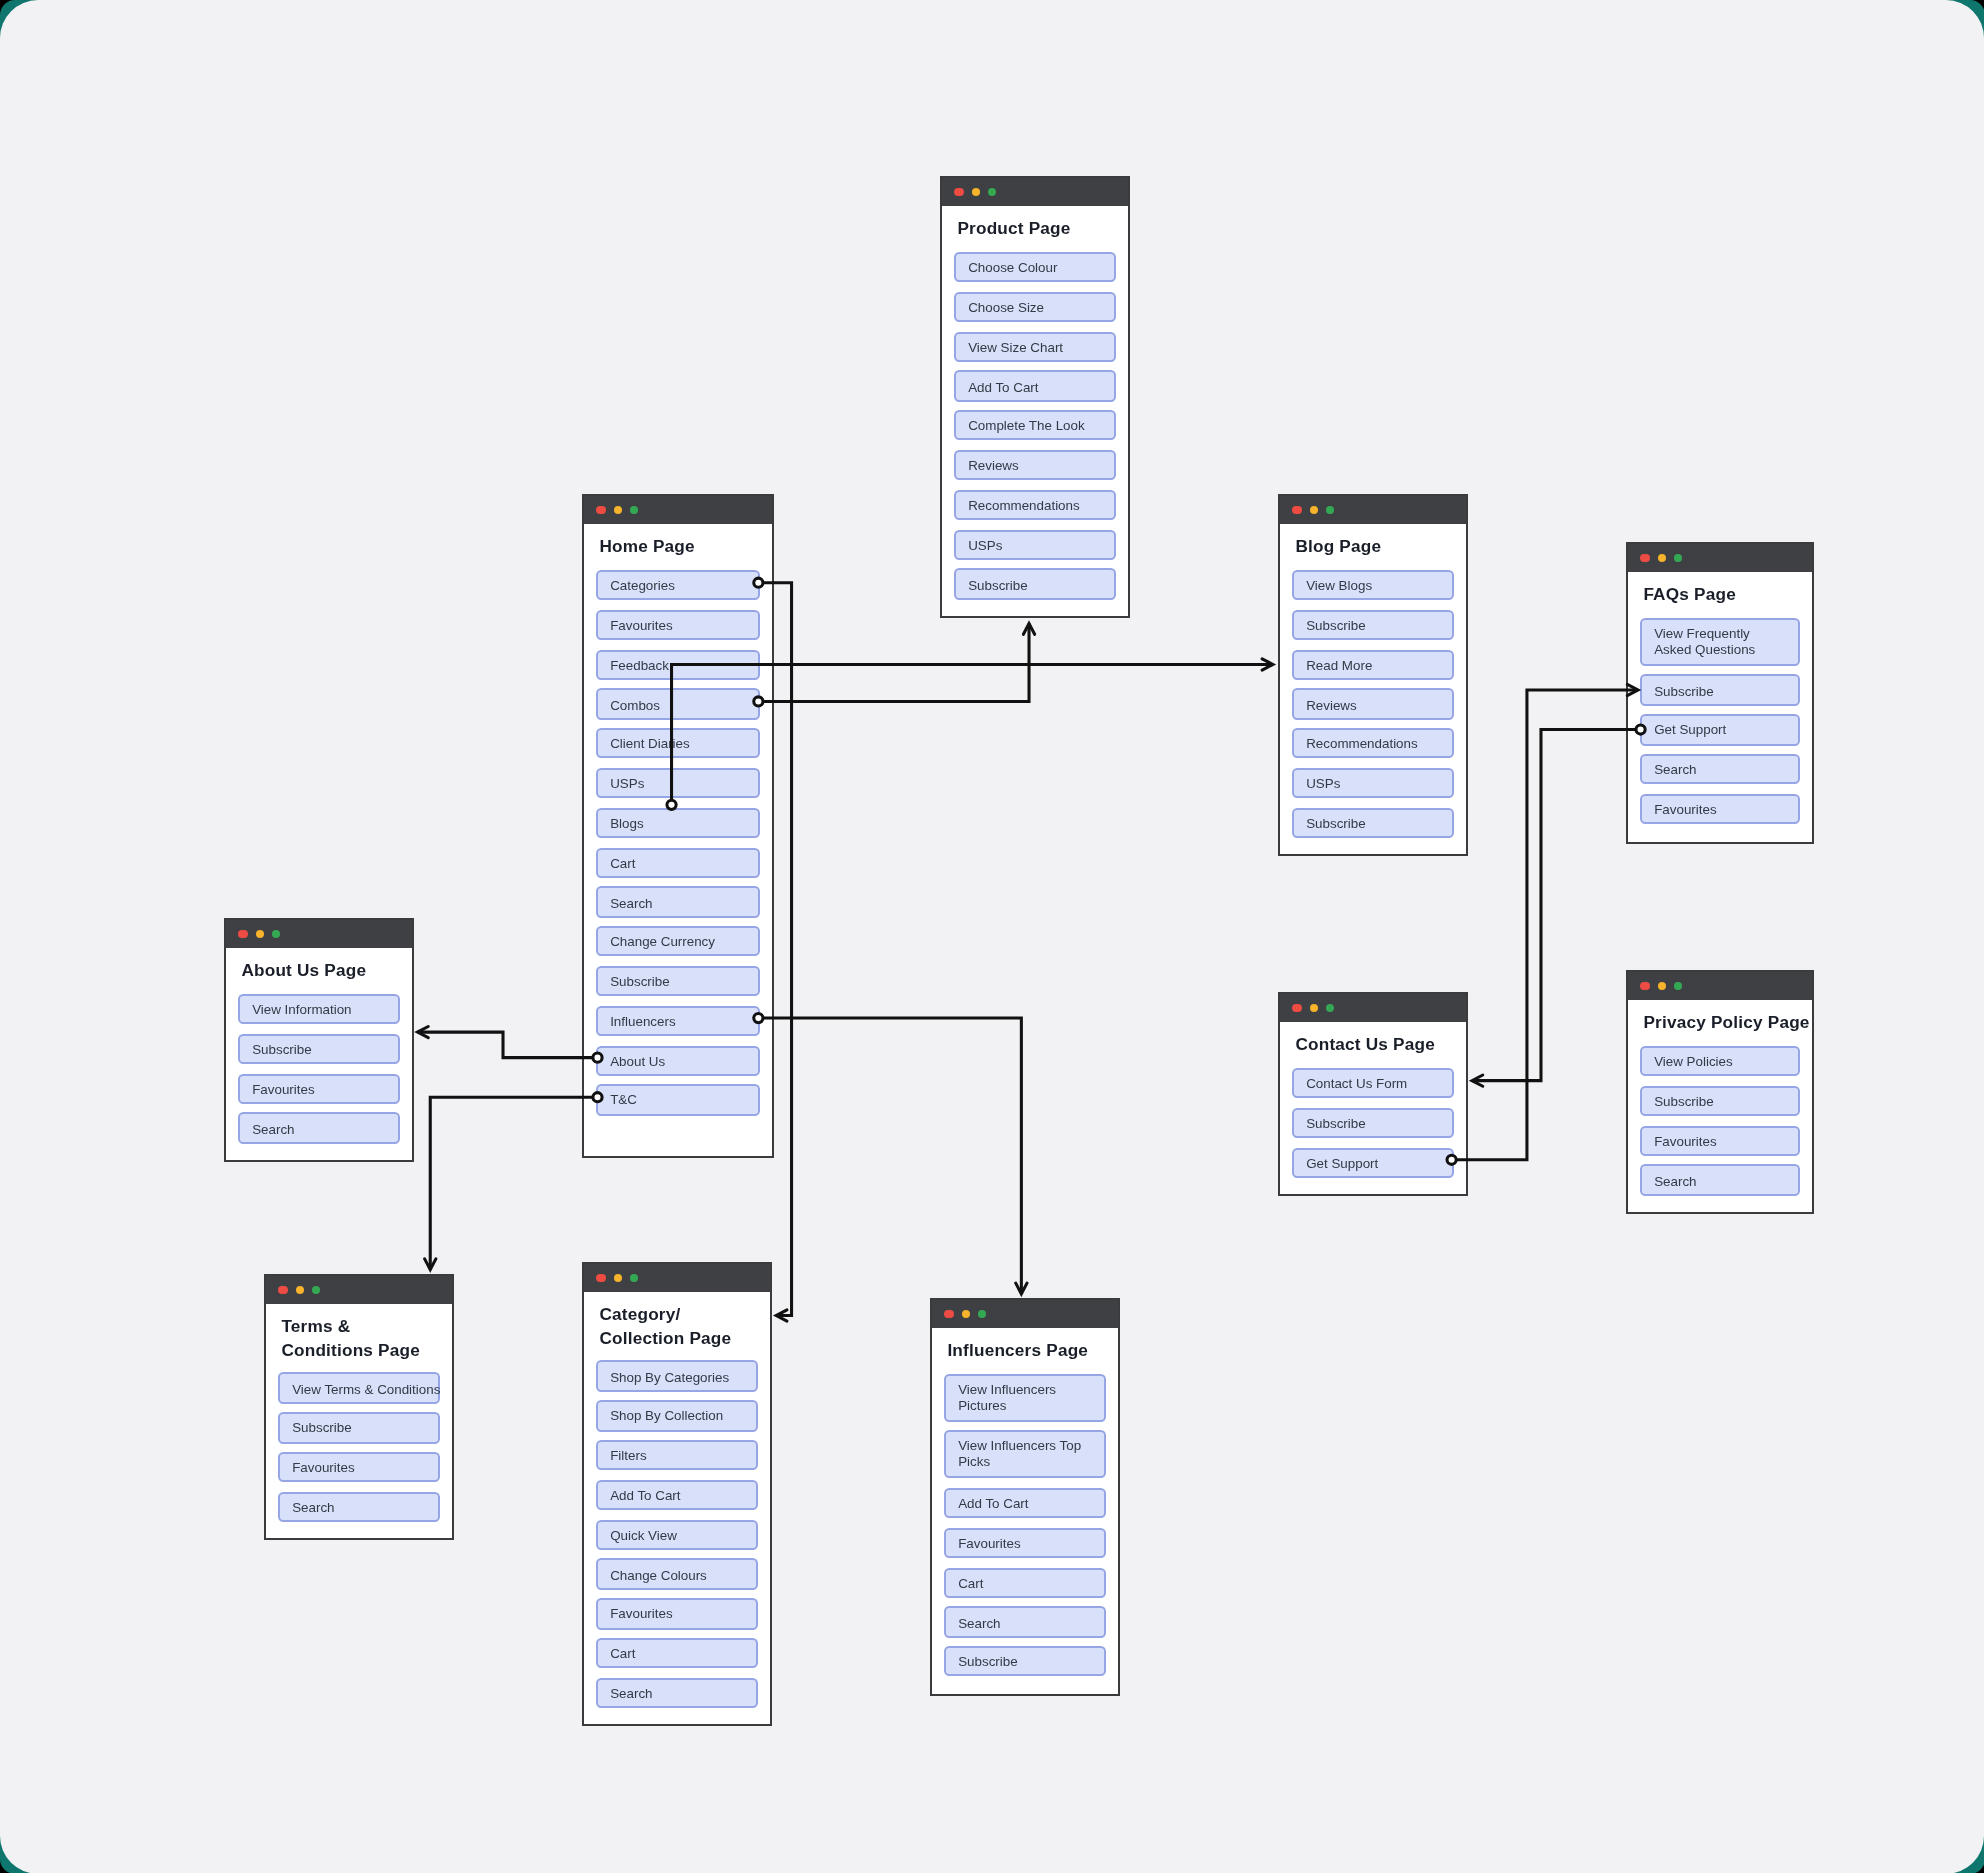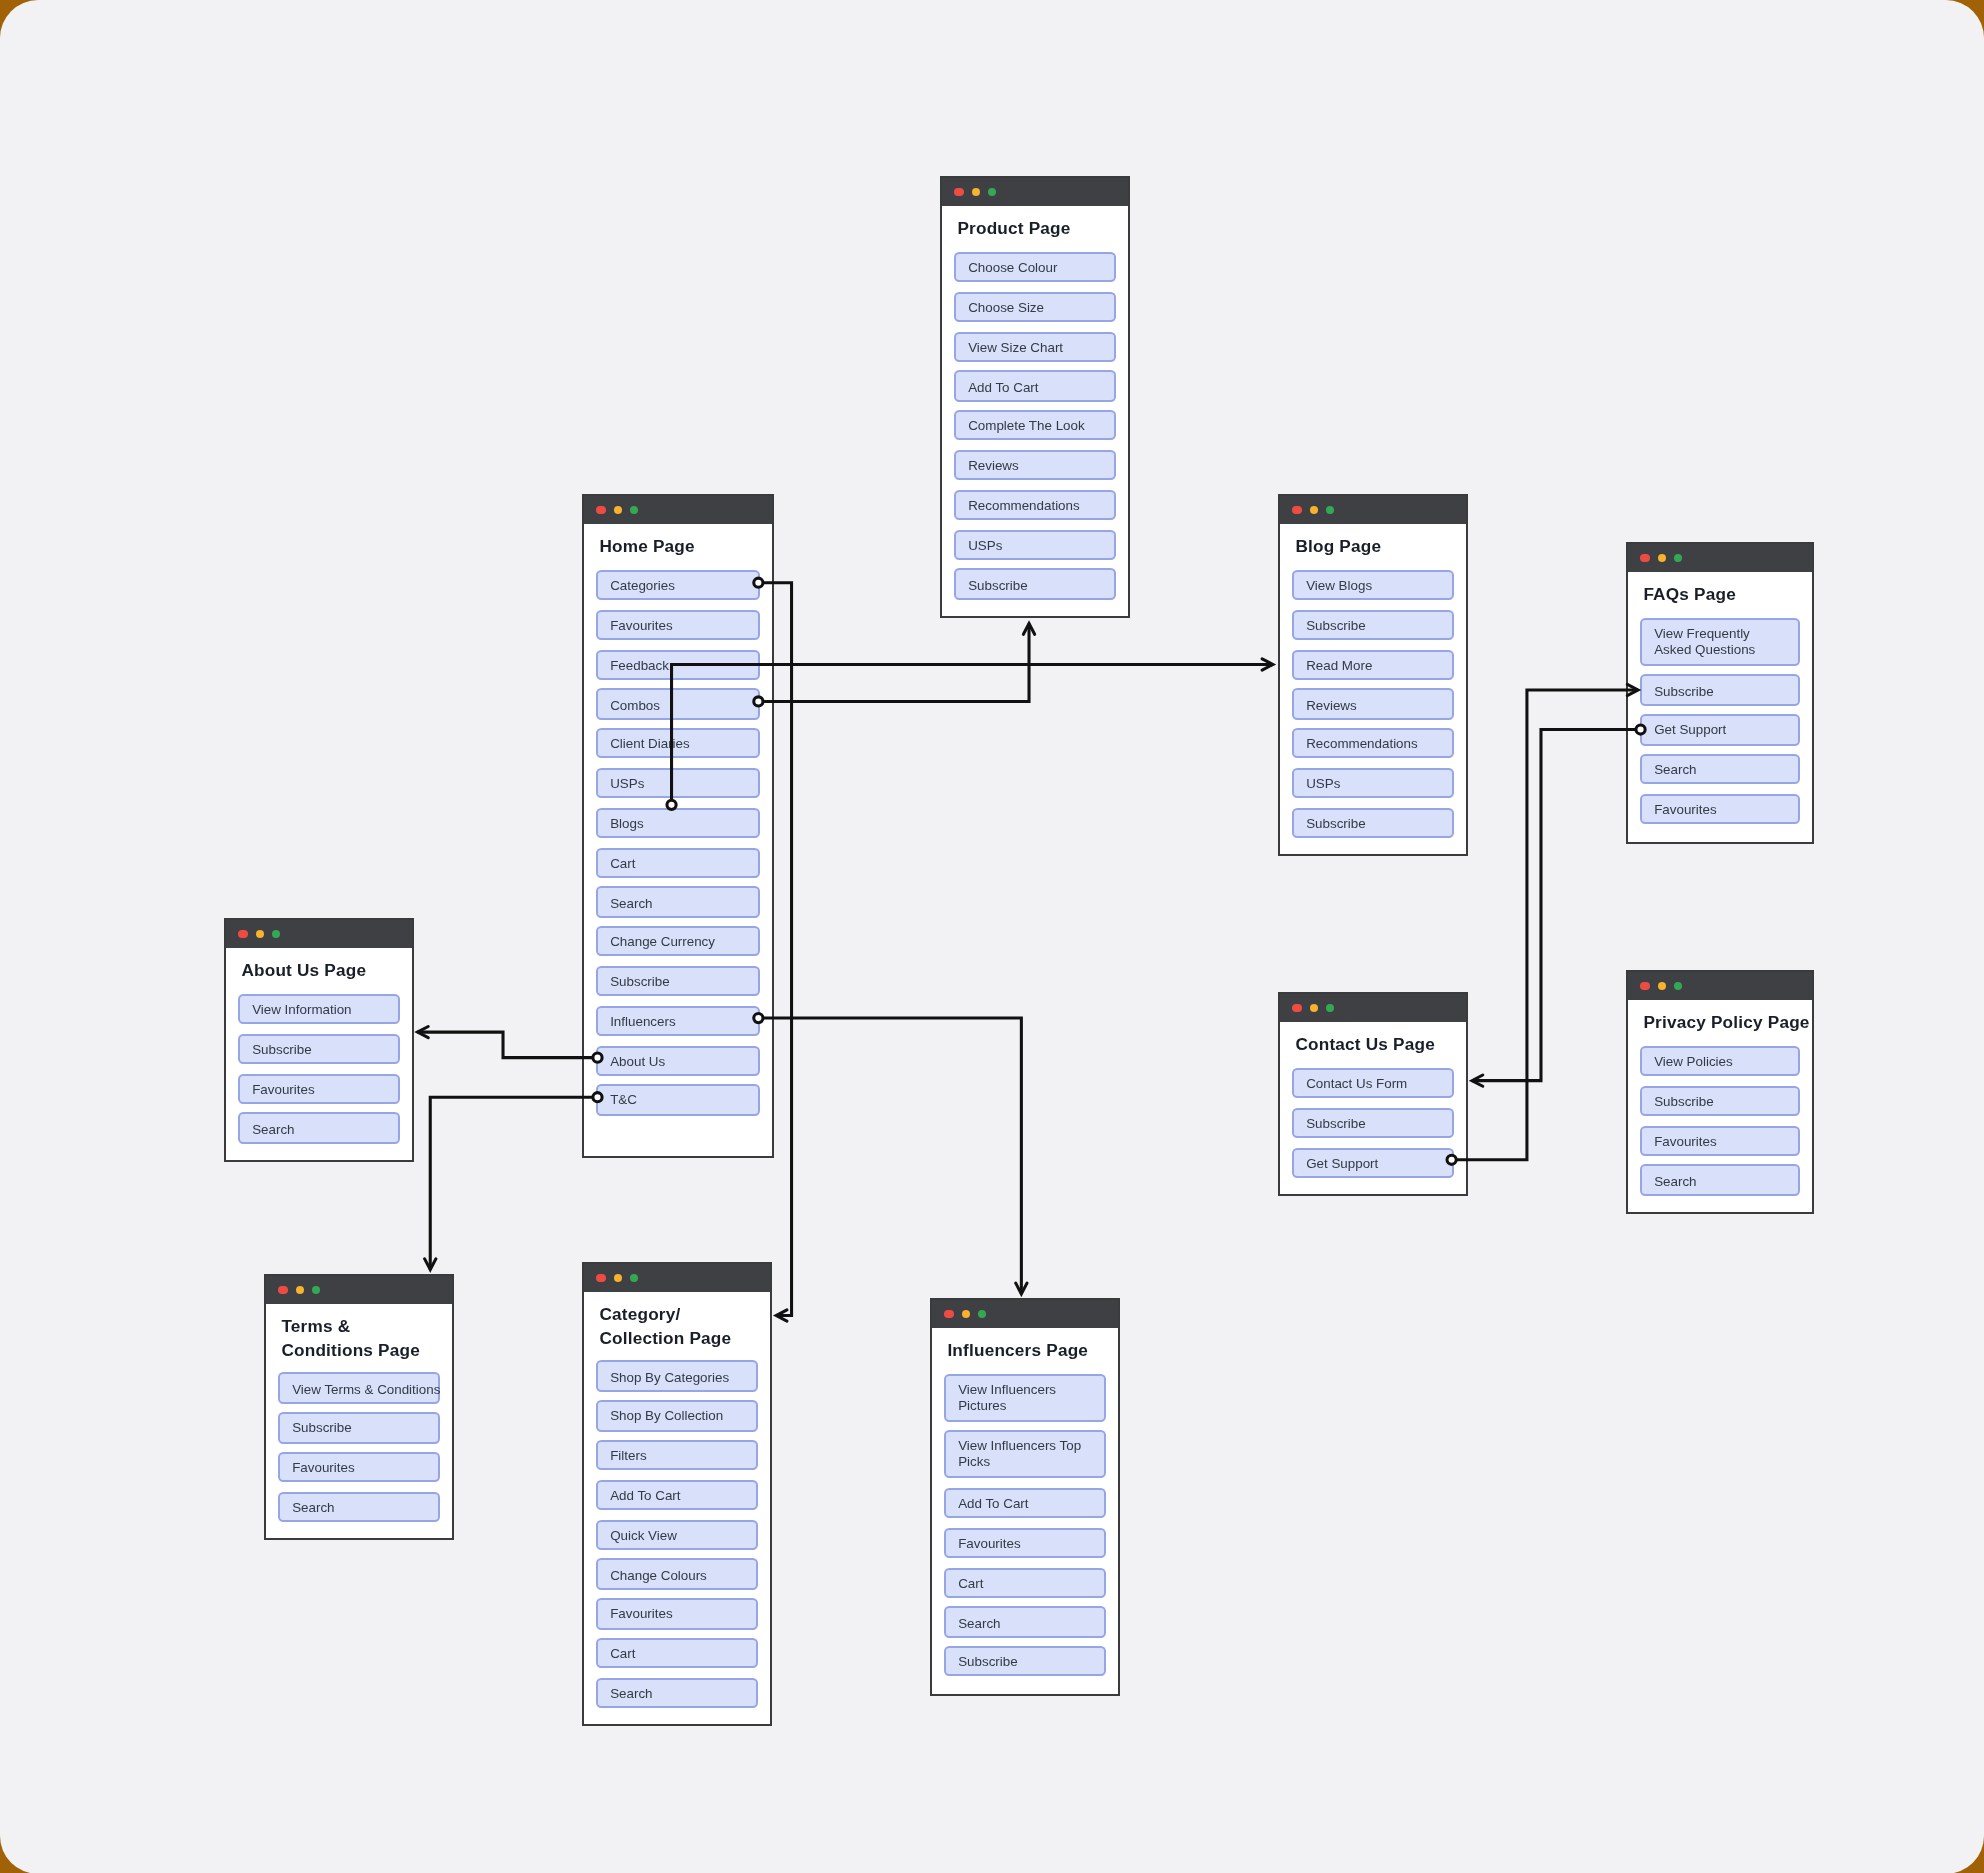--- a/index.html
+++ b/index.html
@@ -1,16 +1,16 @@
 <!DOCTYPE html>
 <html style="font-size:10.2px"><head>
 <meta charset="utf-8">
 <style>
   html,body { margin:0; padding:0; background:#000; }
-  .frame { width:1985px; height:1874px; background:#a16207; overflow:hidden; }
+  .frame { width:1985px; height:1874px; background:#0f766e; overflow:hidden;border-radius:15px; }
   .stage {
     width:992px; height:937px;
     background:#f2f2f4;
     border-radius:19px;
     position:relative;
     transform:scale(2); transform-origin:0 0;
     font-family:"Liberation Sans", sans-serif;
     overflow:hidden;
   }
   .window {

